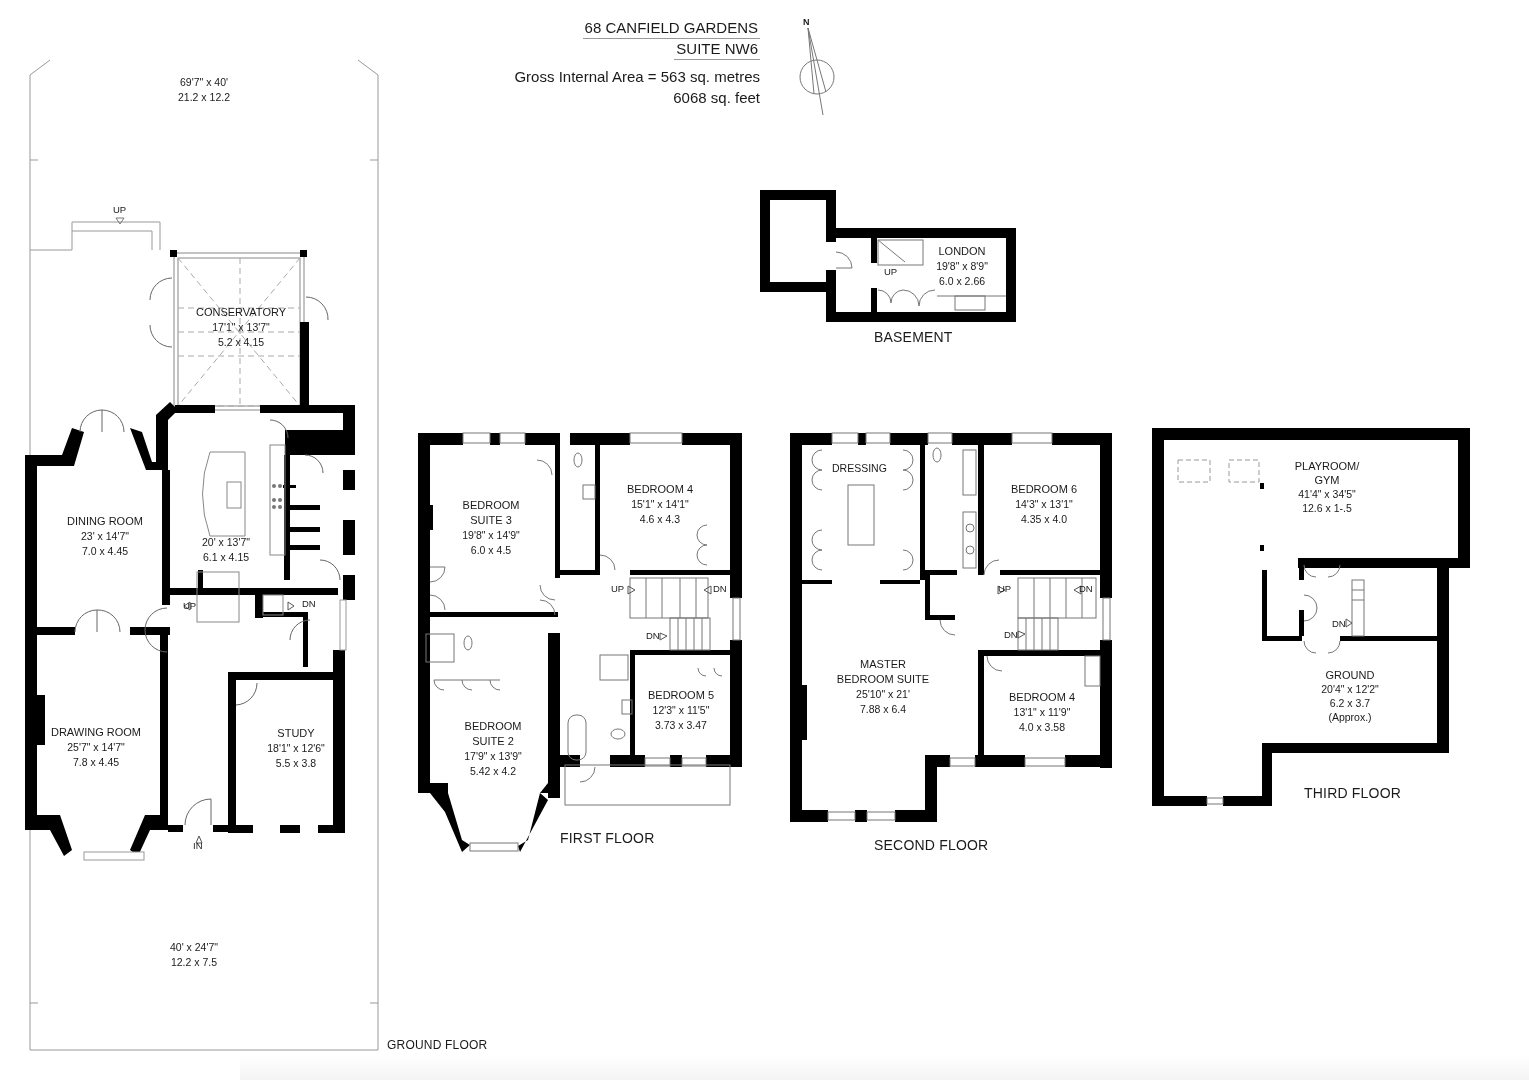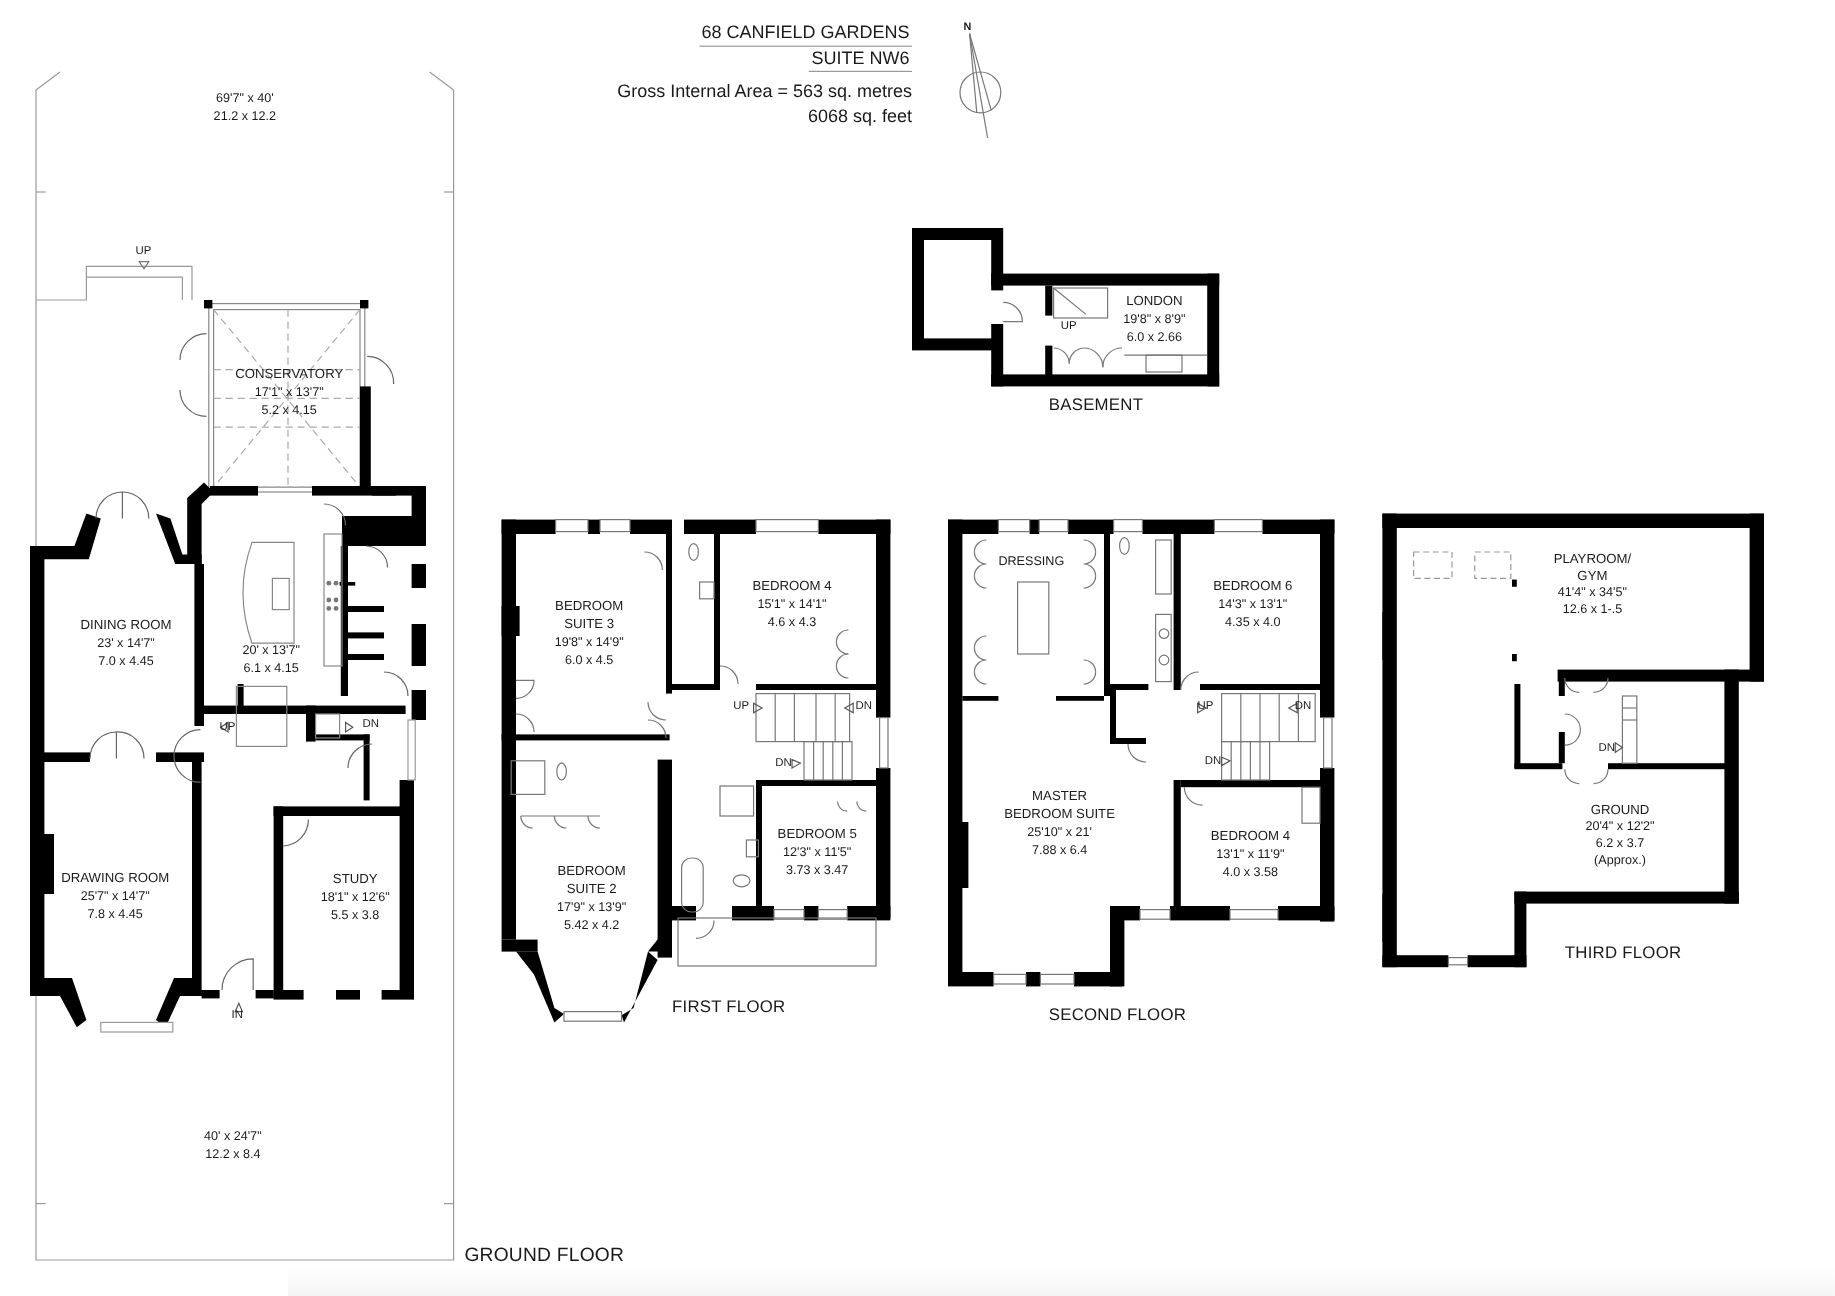--- a/index.html
+++ b/index.html
@@ -1,21 +1,21 @@
 <!DOCTYPE html>
 <html><head>
 <meta charset="utf-8">
 <style>
   html, body { margin: 0; padding: 0; background: #ffffff; }
   body { width: 1529px; height: 1080px; position: relative; overflow: hidden;
          font-family: "Liberation Sans", sans-serif; color: #1a1a1a; }
   .header { position: absolute; left: 440px; top: 18px; width: 320px; text-align: right; }
   .h-line { font-size: 15px; display: inline-block; border-bottom: 1px solid #999; padding: 0 2px 1px; line-height: 19px; }
   .h-sub { font-size: 15px; line-height: 21px; }
-  .floor-label { position: absolute; font-size: 16px; letter-spacing: 0.2px; }
+  .floor-label { position: absolute; font-size: 12px; letter-spacing: 0.2px; }
   .room { position: absolute; text-align: center; font-size: 10.5px; line-height: 15px; transform: translateX(-50%); white-space: nowrap; }
   .room .rn { font-size: 11px; }
   .mini { position: absolute; font-size: 9.5px; }
   svg { position: absolute; left: 0; top: 0; }
   .bottom-fade { position: absolute; left: 240px; top: 1055px; width: 1289px; height: 25px;
                  background: linear-gradient(to bottom, #ffffff, #f4f4f4); }
 </style>
 </head>
 <body>
 
@@ -384,21 +384,21 @@
   <div>7.8 x 4.45</div>
 </div>
 <div class="room" style="left:296px;top:726px">
   <div class="rn">STUDY</div>
   <div>18'1" x 12'6"</div>
   <div>5.5 x 3.8</div>
 </div>
 <div class="mini" style="left:193px;top:840px">IN</div>
 <div class="room" style="left:194px;top:940px">
   <div>40' x 24'7"</div>
-  <div>12.2 x 8.4</div>
+  <div>12.2 x 7.5</div>
 </div>
 <div class="floor-label" style="left:387px;top:1038px">GROUND FLOOR</div>
 
 <div class="room" style="left:962px;top:244px">
   <div class="rn">LONDON</div>
   <div>19'8" x 8'9"</div>
   <div>6.0 x 2.66</div>
 </div>
 <div class="mini" style="left:884px;top:266px">UP</div>
 <div class="floor-label" style="left:874px;top:329px;font-size:14px">BASEMENT</div>

